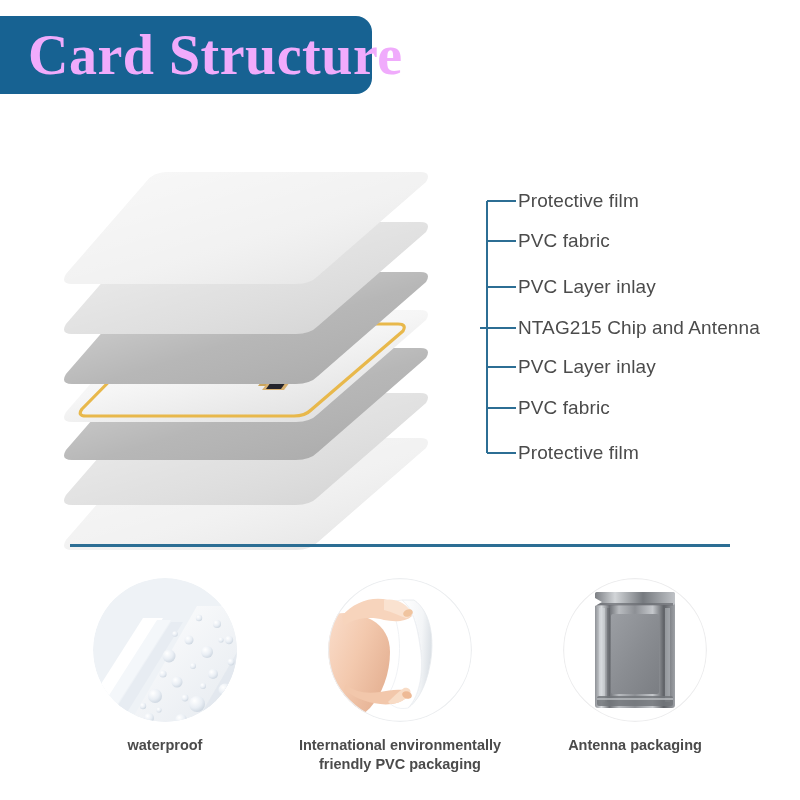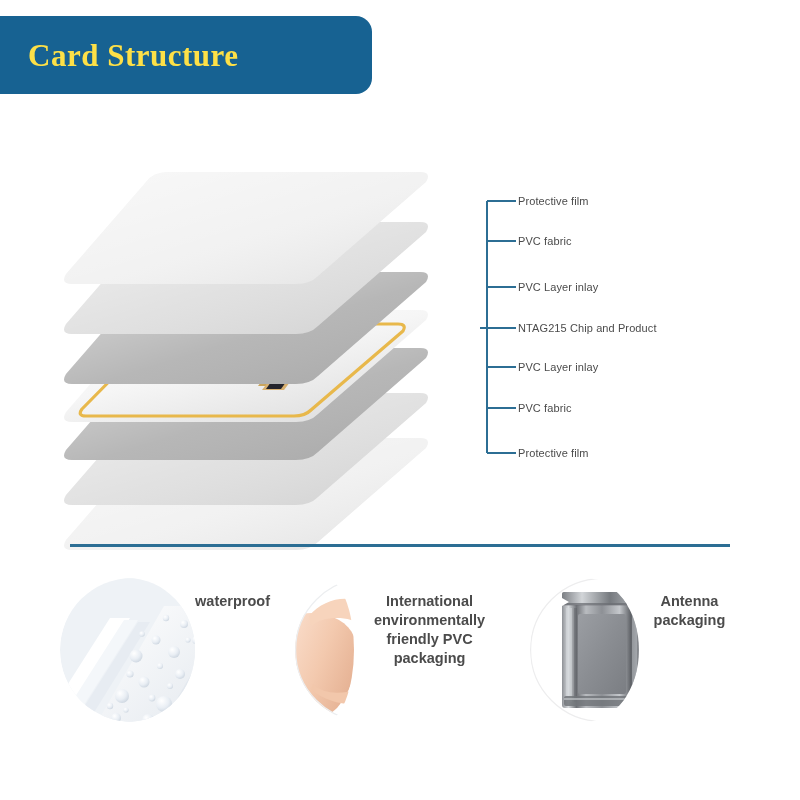--- a/index.html
+++ b/index.html
@@ -24,24 +24,24 @@
     width: 392px;
     height: 78px;
     background: #176292;
     border-radius: 16px;
     display: flex;
     align-items: center;
     box-sizing: border-box;
     padding-left: 48px;
   }
   #page-title {
-    color: #fde047;
+    color: #f0abfc;
     font-family: "Liberation Serif", serif;
     font-weight: bold;
-    font-size: 31px;
+    font-size: 56px;
     letter-spacing: 0.5px;
     line-height: 1;
     white-space: nowrap;
   }
 
   
   #stack-figure {
     position: absolute;
     left: 60px;
     top: 150px;
@@ -60,21 +60,21 @@
   }
   #callout-svg {
     position: absolute;
     left: 0;
     top: 0;
   }
   .callout-label {
     position: absolute;
     left: 38px;
     color: #4b4b4b;
-    font-size: 11px;
+    font-size: 19px;
     font-family: "Liberation Sans", sans-serif;
     white-space: nowrap;
     transform: translateY(-50%);
     letter-spacing: 0.1px;
   }
 
   
   #section-divider {
     position: absolute;
     left: 70px;
@@ -89,22 +89,22 @@
     position: absolute;
     left: 60px;
     top: 578px;
     width: 680px;
     display: flex;
     justify-content: space-between;
   }
   .feature {
     width: 210px;
     display: flex;
-    flex-direction: row;
-    align-items: flex-start;
+    flex-direction: column;
+    align-items: center;
   }
   .feature-media {
     width: 144px;
     height: 144px;
     border-radius: 50%;
     overflow: hidden;
     position: relative;
     background: #ffffff;
   }
   .feature-media svg { display: block; }
@@ -198,21 +198,21 @@
     <line x1="7" y1="107" x2="36" y2="107" stroke="#2c6e94" stroke-width="2"></line>
     <line x1="-30" y1="148" x2="36" y2="148" stroke="#2c6e94" stroke-width="2"></line>
     <line x1="7" y1="187" x2="36" y2="187" stroke="#2c6e94" stroke-width="2"></line>
     <line x1="7" y1="228" x2="36" y2="228" stroke="#2c6e94" stroke-width="2"></line>
     <line x1="7" y1="273" x2="36" y2="273" stroke="#2c6e94" stroke-width="2"></line>
   </svg>
 
   <div class="callout-label" style="top:21px">Protective film</div>
   <div class="callout-label" style="top:61px">PVC fabric</div>
   <div class="callout-label" style="top:107px">PVC Layer inlay</div>
-  <div class="callout-label" style="top:148px">NTAG215 Chip and Product</div>
+  <div class="callout-label" style="top:148px">NTAG215 Chip and Antenna</div>
   <div class="callout-label" style="top:187px">PVC Layer inlay</div>
   <div class="callout-label" style="top:228px">PVC fabric</div>
   <div class="callout-label" style="top:273px">Protective film</div>
 </div>
 
 <div id="section-divider"></div>
 
 <div id="features">
 
   <div class="feature">

